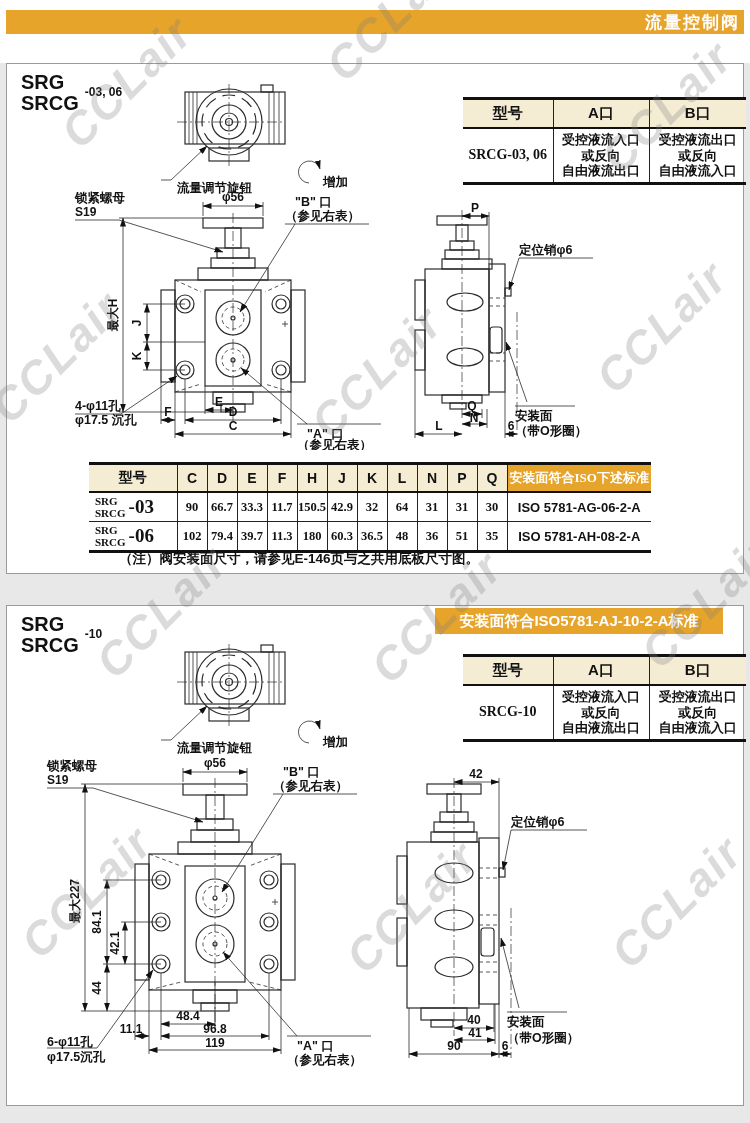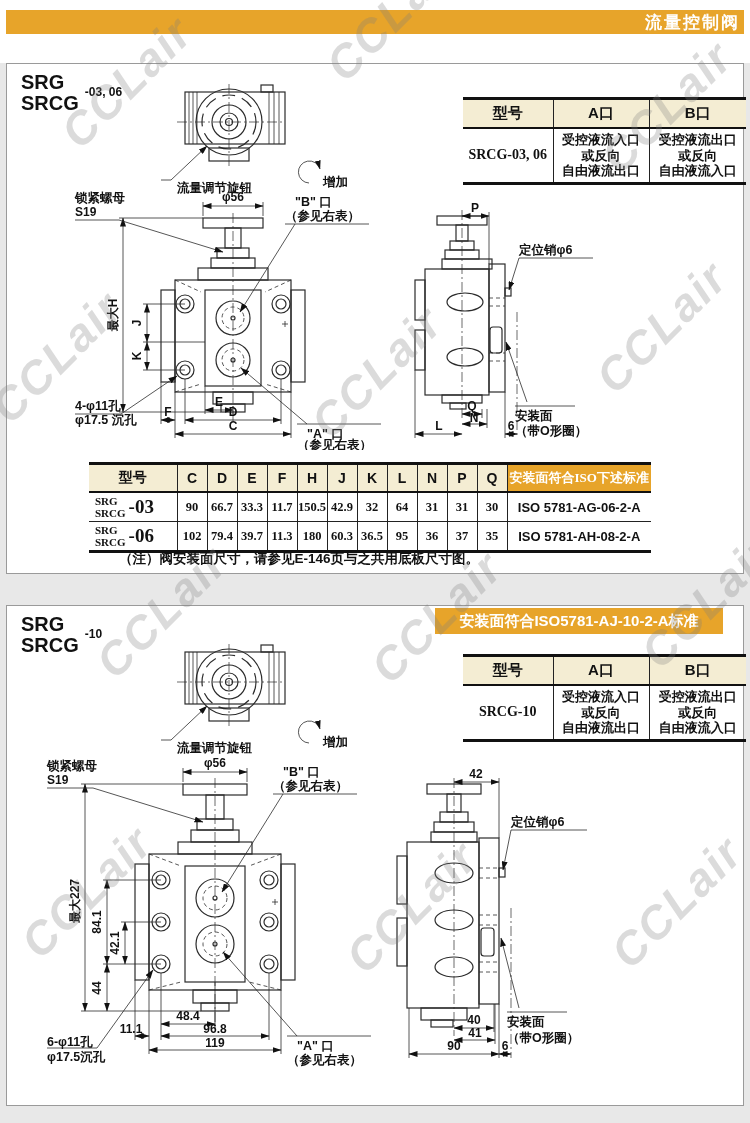--- a/index.html
+++ b/index.html
@@ -294,23 +294,23 @@
                 <span class="sfx">-06</span>
               </div>
             </td>
           <td>102</td>
           <td>79.4</td>
           <td>39.7</td>
           <td>11.3</td>
           <td>180</td>
           <td>60.3</td>
           <td>36.5</td>
-          <td>95</td>
+          <td>48</td>
           <td>36</td>
-          <td>37</td>
+          <td>51</td>
           <td>35</td>
           <td class="iso">ISO 5781-AH-08-2-A</td>
         </tr>
       </tbody>
     </table>
 
     <div class="note" style="left:112px;top:486px;">（注）阀安装面尺寸，请参见E-146页与之共用底板尺寸图。</div>
   </section>
 
   <section class="panel" id="panel2">

